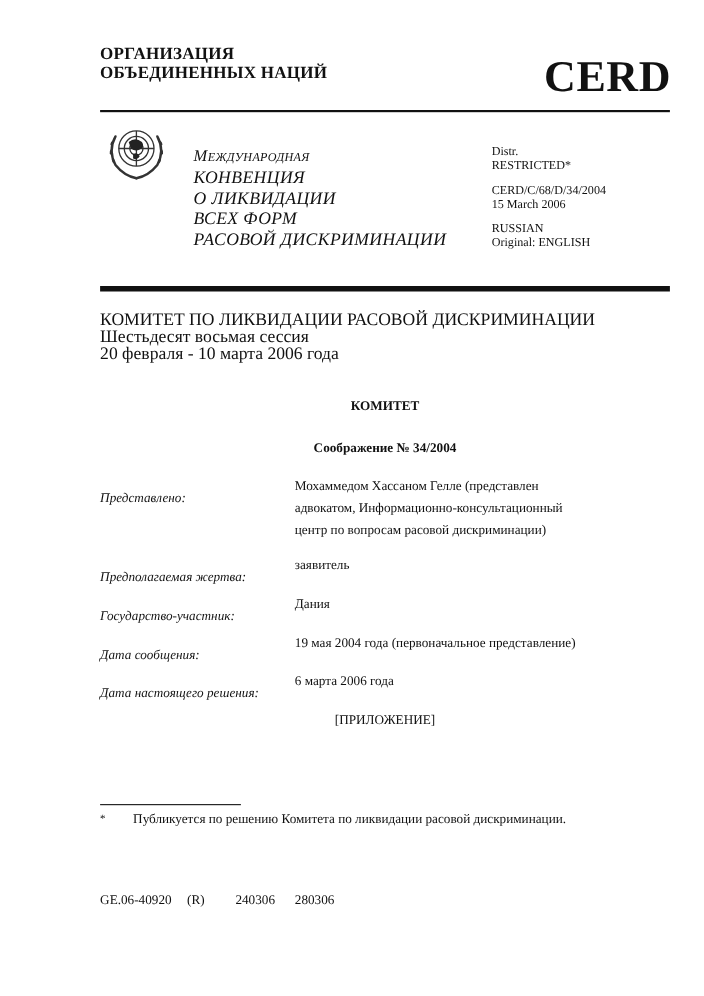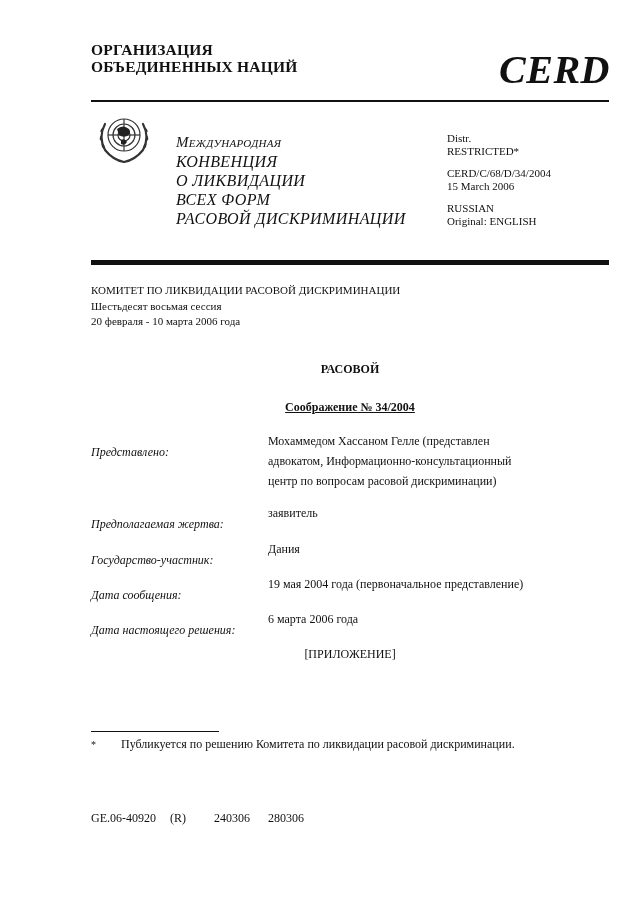--- a/index.html
+++ b/index.html
@@ -1,29 +1,29 @@
 <!DOCTYPE html>
 <html><head>
 <meta charset="utf-8">
 <style>
   html, body { margin: 0; padding: 0; background: #ffffff; }
   body { width: 640px; height: 905px; position: relative; overflow: hidden;
          font-family: "Liberation Serif", "DejaVu Serif", serif; color: #111; }
   .abs { position: absolute; }
   .org { left: 91px; top: 41px; font-weight: bold; font-size: 15.5px; line-height: 17px; letter-spacing: 0.2px; }
-  .cerd { right: 30px; top: 48px; font-weight: bold; font-size: 40px; line-height: 44px; letter-spacing: 0.5px; font-style: italic; }
+  .cerd { right: 30px; top: 48px; font-weight: bold; font-size: 40px; line-height: 44px; letter-spacing: 0.5px; }
   .rule-thin { left: 91px; width: 518px; top: 100px; height: 2px; background: #111; }
   .emblem { left: 93px; top: 110px; width: 62px; height: 56px; }
   .conv { left: 176px; top: 133px; font-style: italic; font-size: 12px; line-height: 19px; }
   .conv .first { font-size: 15px; letter-spacing: 0.3px; }
   .conv .line { font-size: 16px; letter-spacing: 0.4px; text-transform: uppercase; }
   .distr { left: 447px; top: 132px; font-size: 11px; line-height: 12.5px; }
   .distr .gap { height: 10px; }
   .rule-thick { left: 91px; width: 518px; top: 260px; height: 5px; background: #111; }
-  .committee { left: 91px; top: 283px; font-size: 11px; line-height: 15.5px; }
+  .committee { left: 91px; top: 283px; font-size: 16px; line-height: 15.5px; }
   .center { left: 91px; width: 518px; text-align: center; font-size: 12px; }
   .bold { font-weight: bold; }
   .row { left: 91px; width: 518px; font-size: 12px; line-height: 20px; display: flex; }
   .row .lbl { width: 177px; font-style: italic; flex: none; margin-top: 11px; }
   .row .val { flex: 1; }
   .fn-rule { left: 91px; top: 731px; width: 128px; height: 1px; background: #111; }
   .fn { left: 91px; top: 737px; font-size: 12px; line-height: 15px; display: flex; }
   .fn .star { width: 30px; font-size: 10px; }
   .footer { left: 91px; top: 811px; font-size: 12px; }
   .footer span { margin-right: 0; }
@@ -83,22 +83,22 @@
 </div>
 
 <div class="abs rule-thick"></div>
 
 <div class="abs committee">
   <div>КОМИТЕТ ПО ЛИКВИДАЦИИ РАСОВОЙ ДИСКРИМИНАЦИИ</div>
   <div>Шестьдесят восьмая сессия</div>
   <div>20 февраля - 10 марта 2006 года</div>
 </div>
 
-<div class="abs center bold" style="top:362px;">РАСОВОЙ</div>
-<div class="abs center bold" style="top:400px;text-decoration:underline;">Сообра­жение № 34/2004</div>
+<div class="abs center bold" style="top:362px;">КОМИТЕТ</div>
+<div class="abs center bold" style="top:400px;">Сообра­жение № 34/2004</div>
 
 <div class="abs row" style="top:431px;">
   <div class="lbl">Представлено:</div>
   <div class="val" style="padding-right:70px;">Мохаммедом Хассаном Гелле (представлен адвокатом, Информационно-консультационный центр по вопросам расовой дискриминации)</div>
 </div>
 <div class="abs row" style="top:503px;">
   <div class="lbl">Предполагаемая жертва:</div>
   <div class="val">заявитель</div>
 </div>
 <div class="abs row" style="top:539px;">

